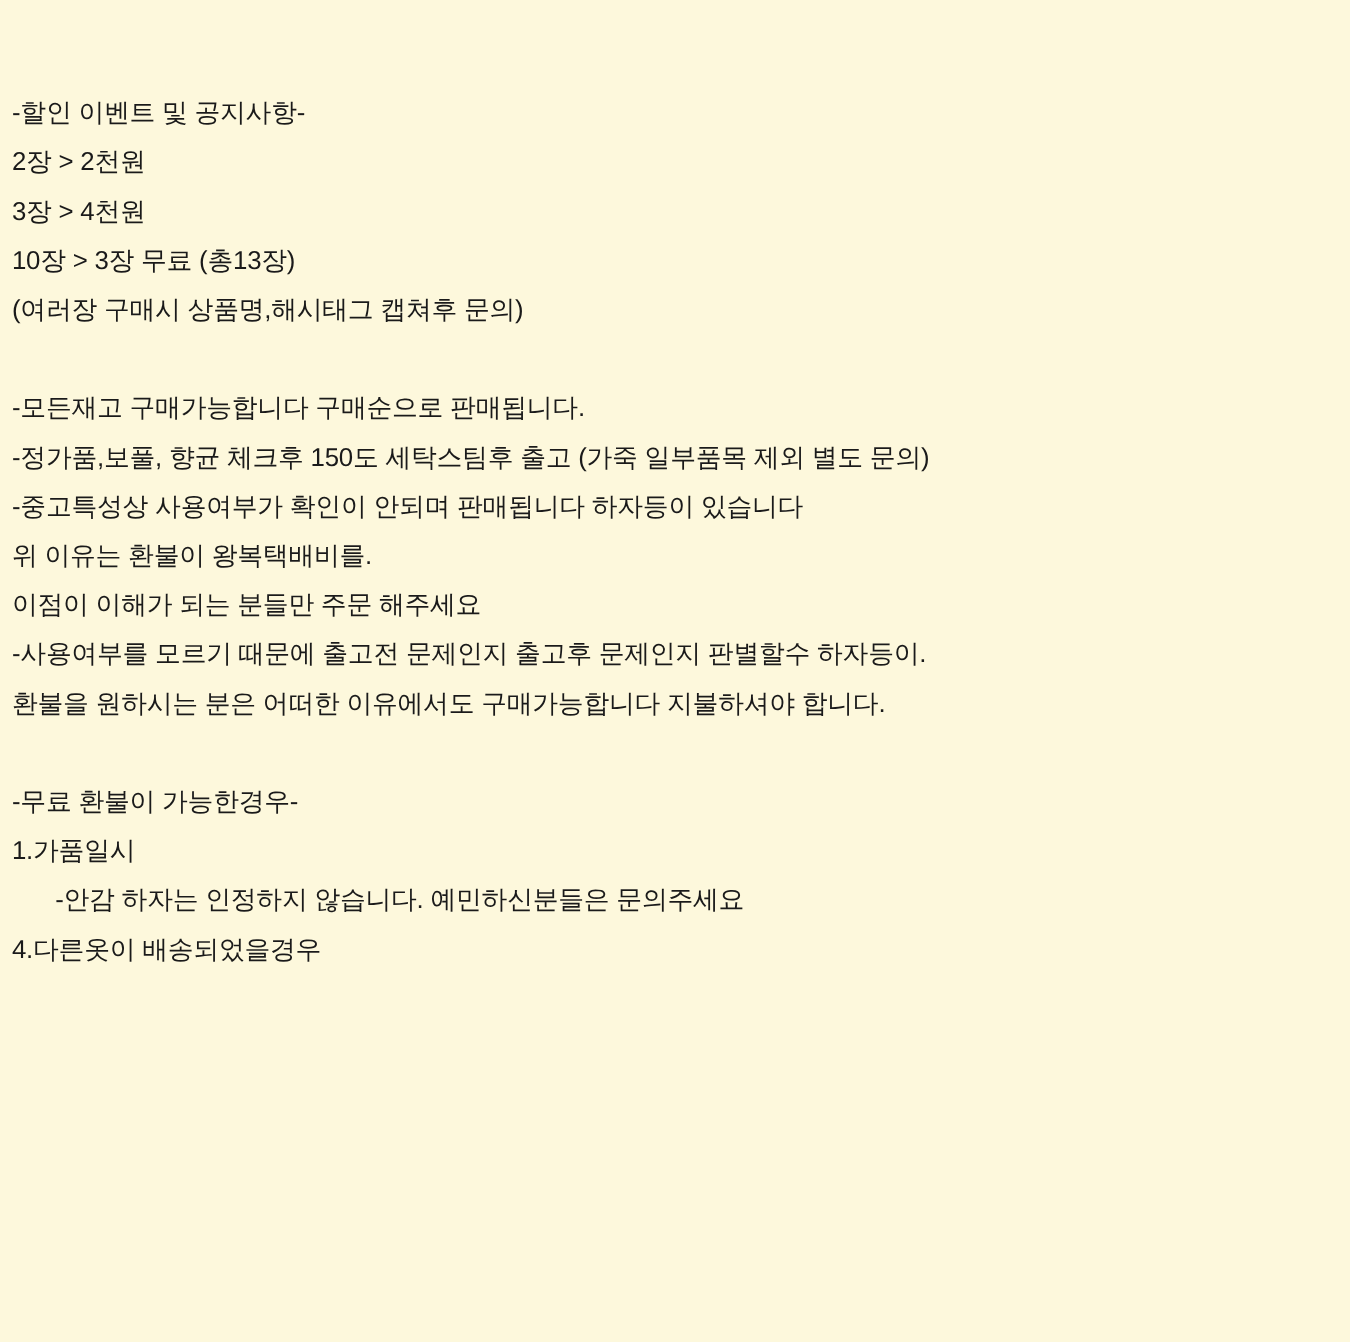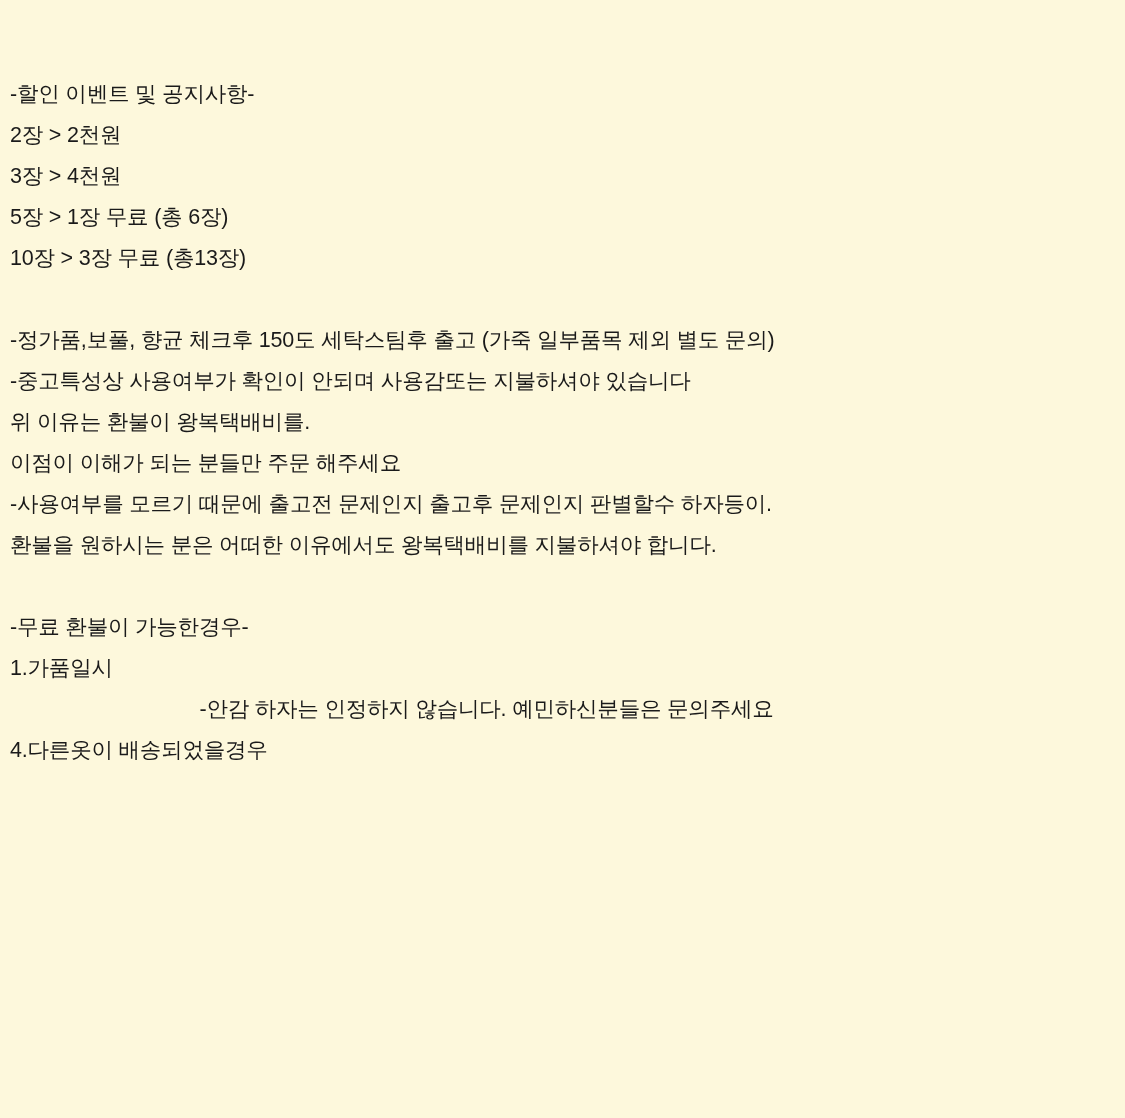--- a/index.html
+++ b/index.html
@@ -26,48 +26,48 @@
   }
   .line {
     font-size: 21.5px;
     line-height: 41px;
     letter-spacing: -0.2px;
     white-space: pre;
     color: #1a1a1a;
   }
   .line.indent {
     padding-left: 36px;
-    text-align: center;
   }
   .spacer {
     height: 41px;
   }
 </style>
 </head>
 <body>
 
 <div id="page">
 
   <div class="block">
     <div class="line">-할인 이벤트 및 공지사항-</div>
     <div class="line">2장 &gt; 2천원</div>
     <div class="line">3장 &gt; 4천원</div>
-    <div class="line">5장 &gt; 1장 무료 (총 6장)</div>
     <div class="line">10장 &gt; 3장 무료 (총13장)</div>
+    <div class="line">(여러장 구매시 상품명,해시태그 캡쳐후 문의)</div>
   </div>
 
   <div class="spacer"></div>
 
   <div class="block">
+    <div class="line">-모든재고 구매가능합니다 구매순으로 판매됩니다.</div>
     <div class="line">-정가품,보풀, 향균 체크후 150도 세탁스팀후 출고 (가죽 일부품목 제외 별도 문의)</div>
-    <div class="line">-중고특성상 사용여부가 확인이 안되며 사용감또는 지불하셔야 있습니다</div>
+    <div class="line">-중고특성상 사용여부가 확인이 안되며 판매됩니다 하자등이 있습니다</div>
     <div class="line">위 이유는 환불이 왕복택배비를.</div>
     <div class="line">이점이 이해가 되는 분들만 주문 해주세요</div>
     <div class="line">-사용여부를 모르기 때문에 출고전 문제인지 출고후 문제인지 판별할수 하자등이.</div>
-    <div class="line">환불을 원하시는 분은 어떠한 이유에서도 왕복택배비를 지불하셔야 합니다.</div>
+    <div class="line">환불을 원하시는 분은 어떠한 이유에서도 구매가능합니다 지불하셔야 합니다.</div>
   </div>
 
   <div class="spacer"></div>
 
   <div class="block">
     <div class="line">-무료 환불이 가능한경우-</div>
     <div class="line">1.가품일시</div>
     <div class="line indent">-안감 하자는 인정하지 않습니다. 예민하신분들은 문의주세요</div>
     <div class="line">4.다른옷이 배송되었을경우</div>
   </div>

